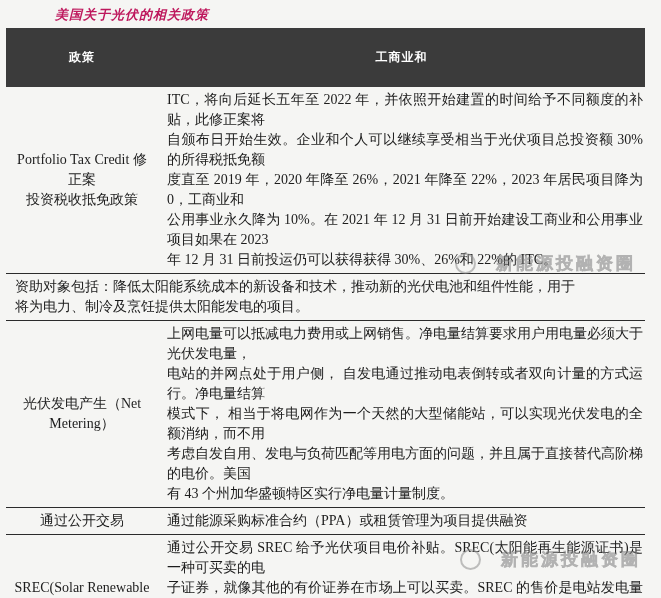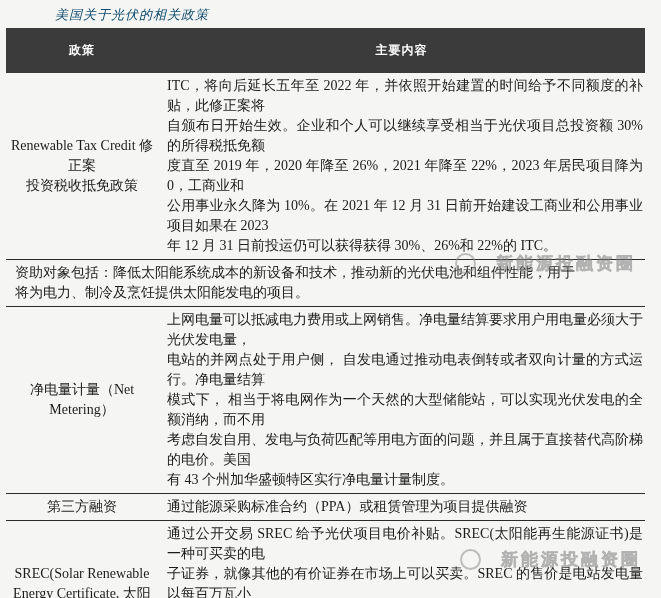--- a/index.html
+++ b/index.html
@@ -11,34 +11,34 @@
     overflow:hidden;
   }
   .page{
     position:relative;
     width:661px;height:598px;
     box-sizing:border-box;
     padding:5px 8px 0 6px;
   }
   .doc-title{
     font-size:13px;
-    font-weight:normal;
+    font-weight:bold;
     font-style:italic;
     margin:1px 0 4px 49px;
     letter-spacing:1px;
-    color:#0c4a6e;
+    color:#be185d;
   }
   .tbl{
     width:639px;
   }
   .thead{
     display:flex;
     background:#3b3b3b;
     color:#fff;
-    height:45px;
+    height:59px;
     align-items:center;
   }
   .thead .th{
     font-size:12px;
     font-weight:bold;
     text-align:center;
     letter-spacing:1px;
   }
   .col-policy{width:152px;flex:0 0 152px;}
   .col-content{flex:1;}
@@ -92,52 +92,52 @@
 <body>
 
 <div class="page">
 
   <div class="doc-title">美国关于光伏的相关政策</div>
 
   <div class="tbl">
 
     <div class="thead">
       <div class="th col-policy">政策</div>
-      <div class="th col-content">主要内容</div>
+      <div class="th col-content">工商业和</div>
     </div>
 
     <div class="trow">
-      <div class="cell policy">Renewable Tax Credit 修
+      <div class="cell policy">Portfolio Tax Credit 修
 正案
 投资税收抵免政策</div>
       <div class="cell content">ITC，将向后延长五年至 2022 年，并依照开始建置的时间给予不同额度的补贴，此修正案将
 自颁布日开始生效。企业和个人可以继续享受相当于光伏项目总投资额 30%的所得税抵免额
 度直至 2019 年，2020 年降至 26%，2021 年降至 22%，2023 年居民项目降为 0，工商业和
 公用事业永久降为 10%。在 2021 年 12 月 31 日前开始建设工商业和公用事业项目如果在 2023
 年 12 月 31 日前投运仍可以获得获得 30%、26%和 22%的 ITC。</div>
     </div>
 
     <div class="trow">
       <div class="cell content">资助对象包括：降低太阳能系统成本的新设备和技术，推动新的光伏电池和组件性能，用于
 将为电力、制冷及烹饪提供太阳能发电的项目。</div>
     </div>
 
 
     <div class="trow">
-      <div class="cell policy">净电量计量（Net
+      <div class="cell policy">光伏发电产生（Net
 Metering）</div>
       <div class="cell content">上网电量可以抵减电力费用或上网销售。净电量结算要求用户用电量必须大于光伏发电量，
 电站的并网点处于用户侧， 自发电通过推动电表倒转或者双向计量的方式运行。净电量结算
 模式下， 相当于将电网作为一个天然的大型储能站，可以实现光伏发电的全额消纳，而不用
 考虑自发自用、发电与负荷匹配等用电方面的问题，并且属于直接替代高阶梯的电价。美国
 有 43 个州加华盛顿特区实行净电量计量制度。</div>
     </div>
 
     <div class="trow">
-      <div class="cell policy">第三方融资</div>
+      <div class="cell policy">通过公开交易</div>
       <div class="cell content">通过能源采购标准合约（PPA）或租赁管理为项目提供融资</div>
     </div>
 
     <div class="trow">
       <div class="cell policy">SREC(Solar Renewable
 Energy Certificate, 太阳能
 可再生能源证书，即绿证)</div>
       <div class="cell content">通过公开交易 SREC 给予光伏项目电价补贴。SREC(太阳能再生能源证书)是一种可买卖的电
 子证券，就像其他的有价证券在市场上可以买卖。SREC 的售价是电站发电量以每百万瓦小
 时多少美元来计算。在新泽西州，电力公司必须要买 SREC 的，否则会有罚款。

